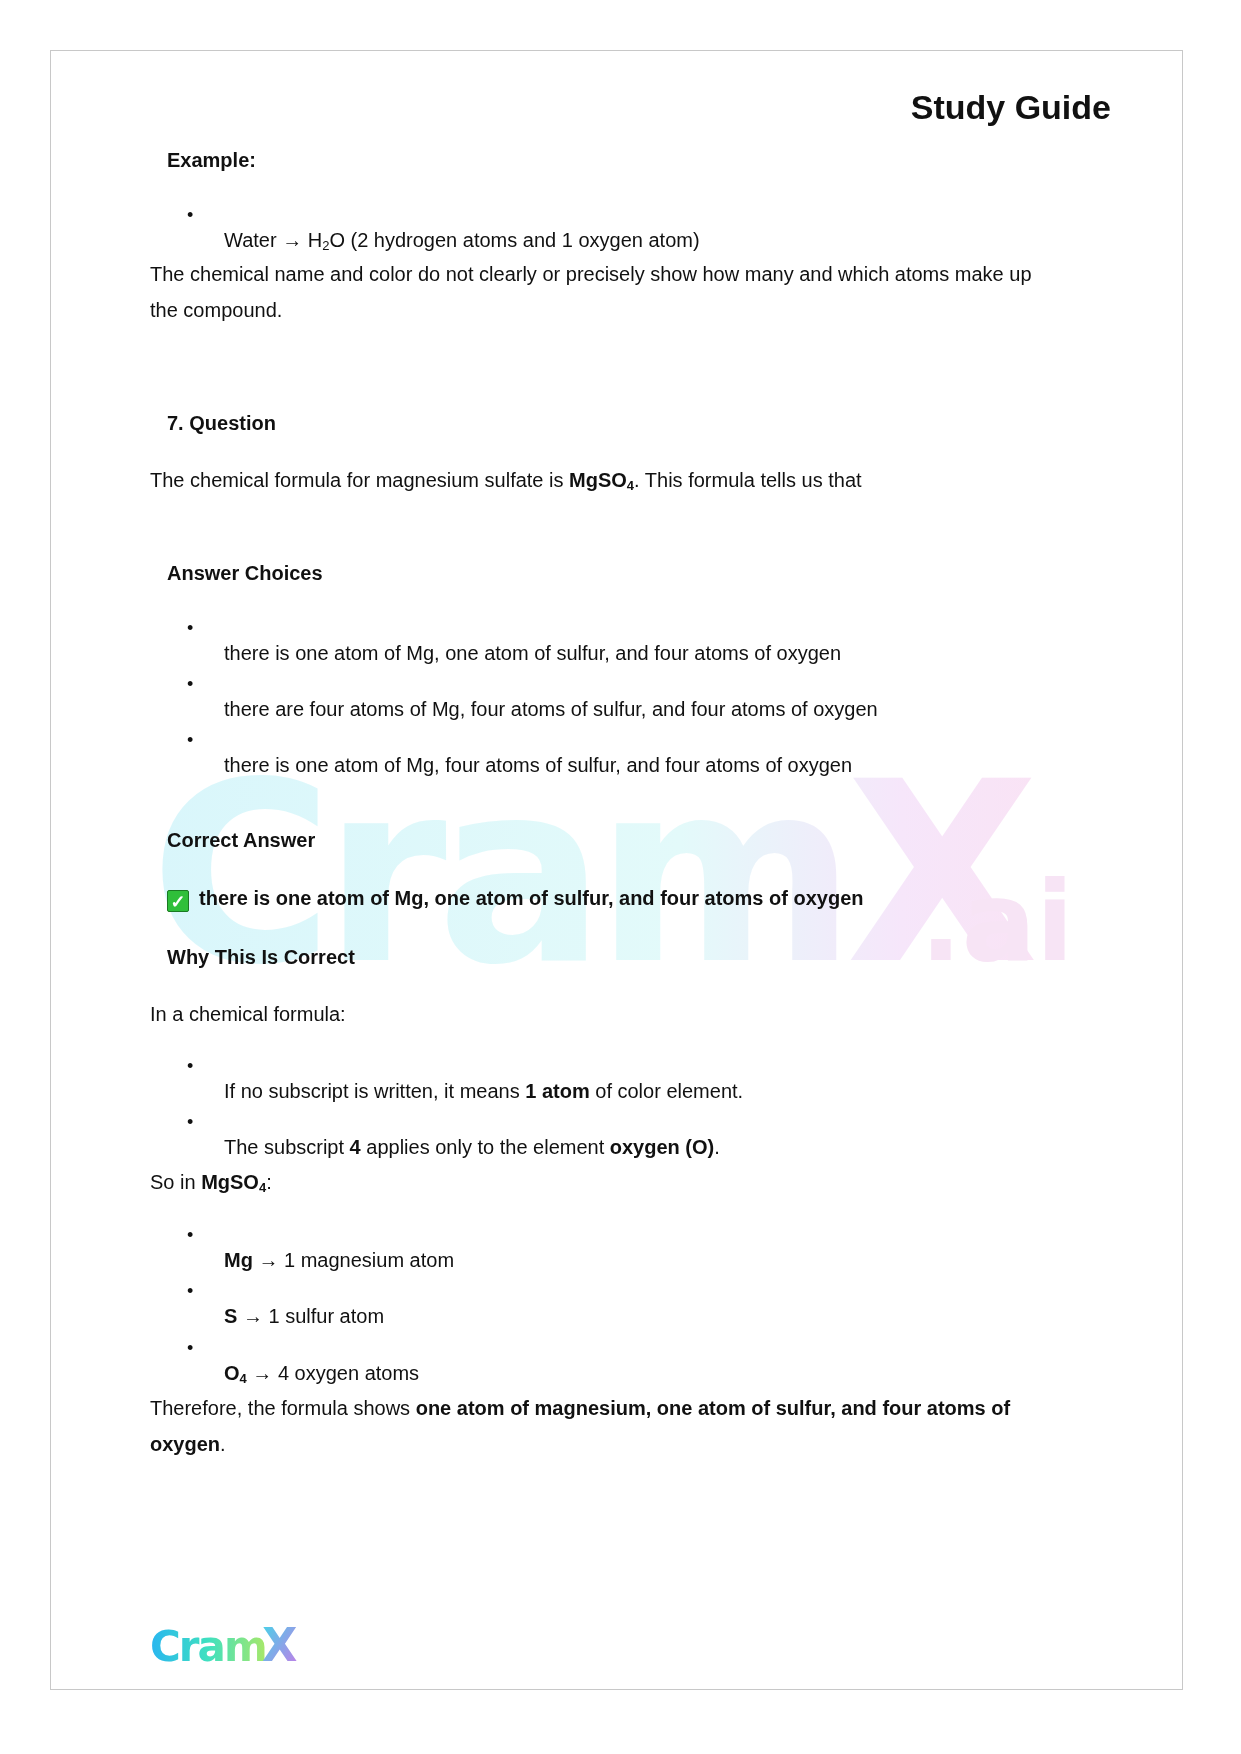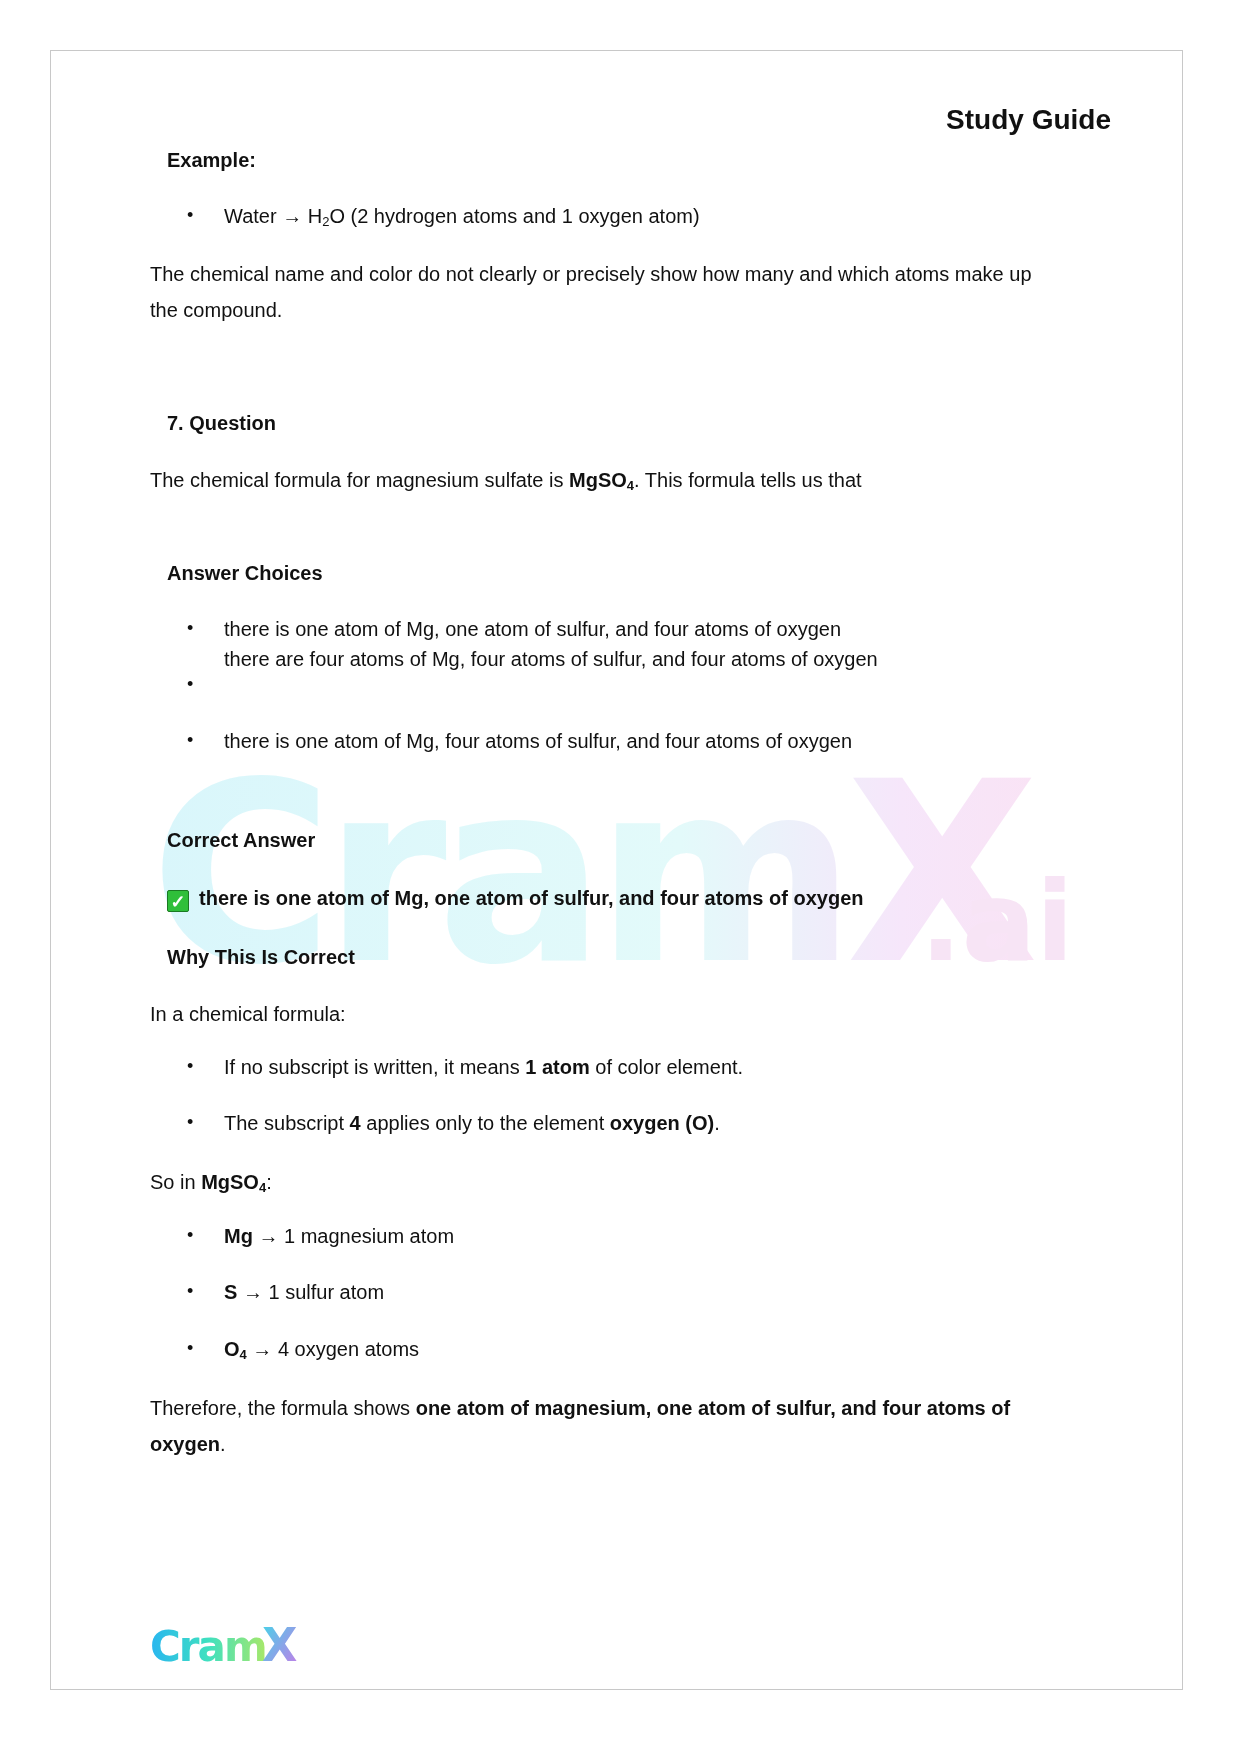--- a/index.html
+++ b/index.html
@@ -1,24 +1,24 @@
 <!DOCTYPE html>
 <html><head>
 <meta charset="utf-8">
 <style>
   html, body { margin: 0; padding: 0; background: #ffffff; }
   body { width: 1241px; height: 1754px; position: relative; overflow: hidden;
          font-family: "Liberation Sans", sans-serif; color: #111; }
   .page { position: absolute; left: 50px; top: 50px; width: 1133px; height: 1640px;
           border: 1.5px solid #c8c8c8; box-sizing: border-box; background: #fff; }
-  .title { position: absolute; right: 130px; top: 88px; font-size: 28px; font-weight: bold; color: #111; margin-top: 16px; }
+  .title { position: absolute; right: 130px; top: 88px; font-size: 34px; font-weight: bold; color: #111; }
   .line { position: absolute; left: 150px; font-size: 20px; line-height: 36px; white-space: nowrap; }
   .bold { font-weight: bold; margin-left: 17px; }
   .bullet { position: absolute; left: 187px; font-size: 18px; }
-  .btext { position: absolute; left: 224px; font-size: 20px; white-space: nowrap; }
+  .btext { position: absolute; left: 224px; font-size: 20px; white-space: nowrap; margin-top: 24px; }
   sub { font-size: 13px; vertical-align: -3px; line-height: 0; }
   .check { display: inline-block; width: 22px; height: 22px; background: #2fbf3a; border: 1px solid #1a7a22;
            color: #fff; font-size: 18px; line-height: 22px; text-align: center; vertical-align: -3px;
            margin-right: 10px; border-radius: 2px; box-sizing: border-box; font-weight: bold; }
   .watermark { position: absolute; left: 150px; top: 755px; width: 940px; height: 240px; pointer-events: none; z-index: 0; }
   .content { position: relative; z-index: 1; }
   .logo { position: absolute; left: 150px; top: 1615px; font-size: 46px; font-weight: bold;
           font-family: "DejaVu Sans", sans-serif; letter-spacing: -1px; text-decoration: underline; }
 </style>
 </head>
@@ -48,21 +48,21 @@
   <div class="line" style="top:256px;">The chemical name and color do not clearly or precisely show how many and which atoms make up</div>
   <div class="line" style="top:292px;">the compound.</div>
 
   <div class="line bold" style="top:405px;">7. Question</div>
   <div class="line" style="top:462px;text-align:center;"><span>The chemical formula for magnesium sulfate is </span><b>MgSO</b><b><sub>4</sub></b><span>. This formula tells us that</span></div>
 
   <div class="line bold" style="top:555px;">Answer Choices</div>
   <span class="bullet" style="top:618px;">•</span>
   <div class="btext" style="top:618px;">there is one atom of Mg, one atom of sulfur, and four atoms of oxygen</div>
   <span class="bullet" style="top:674px;">•</span>
-  <div class="btext" style="top:648px;">there are four atoms of Mg, four atoms of sulfur, and four atoms of oxygen</div>
+  <div class="btext" style="top:674px;">there are four atoms of Mg, four atoms of sulfur, and four atoms of oxygen</div>
   <span class="bullet" style="top:730px;">•</span>
   <div class="btext" style="top:730px;">there is one atom of Mg, four atoms of sulfur, and four atoms of oxygen</div>
 
   <div class="line bold" style="top:822px;">Correct Answer</div>
   <div class="line bold" style="top:880px;"><span class="check">✓</span><span>there is one atom of Mg, one atom of sulfur, and four atoms of oxygen</span></div>
 
   <div class="line bold" style="top:939px;">Why This Is Correct</div>
   <div class="line" style="top:996px;">In a chemical formula:</div>
 
   <span class="bullet" style="top:1056px;">•</span>

